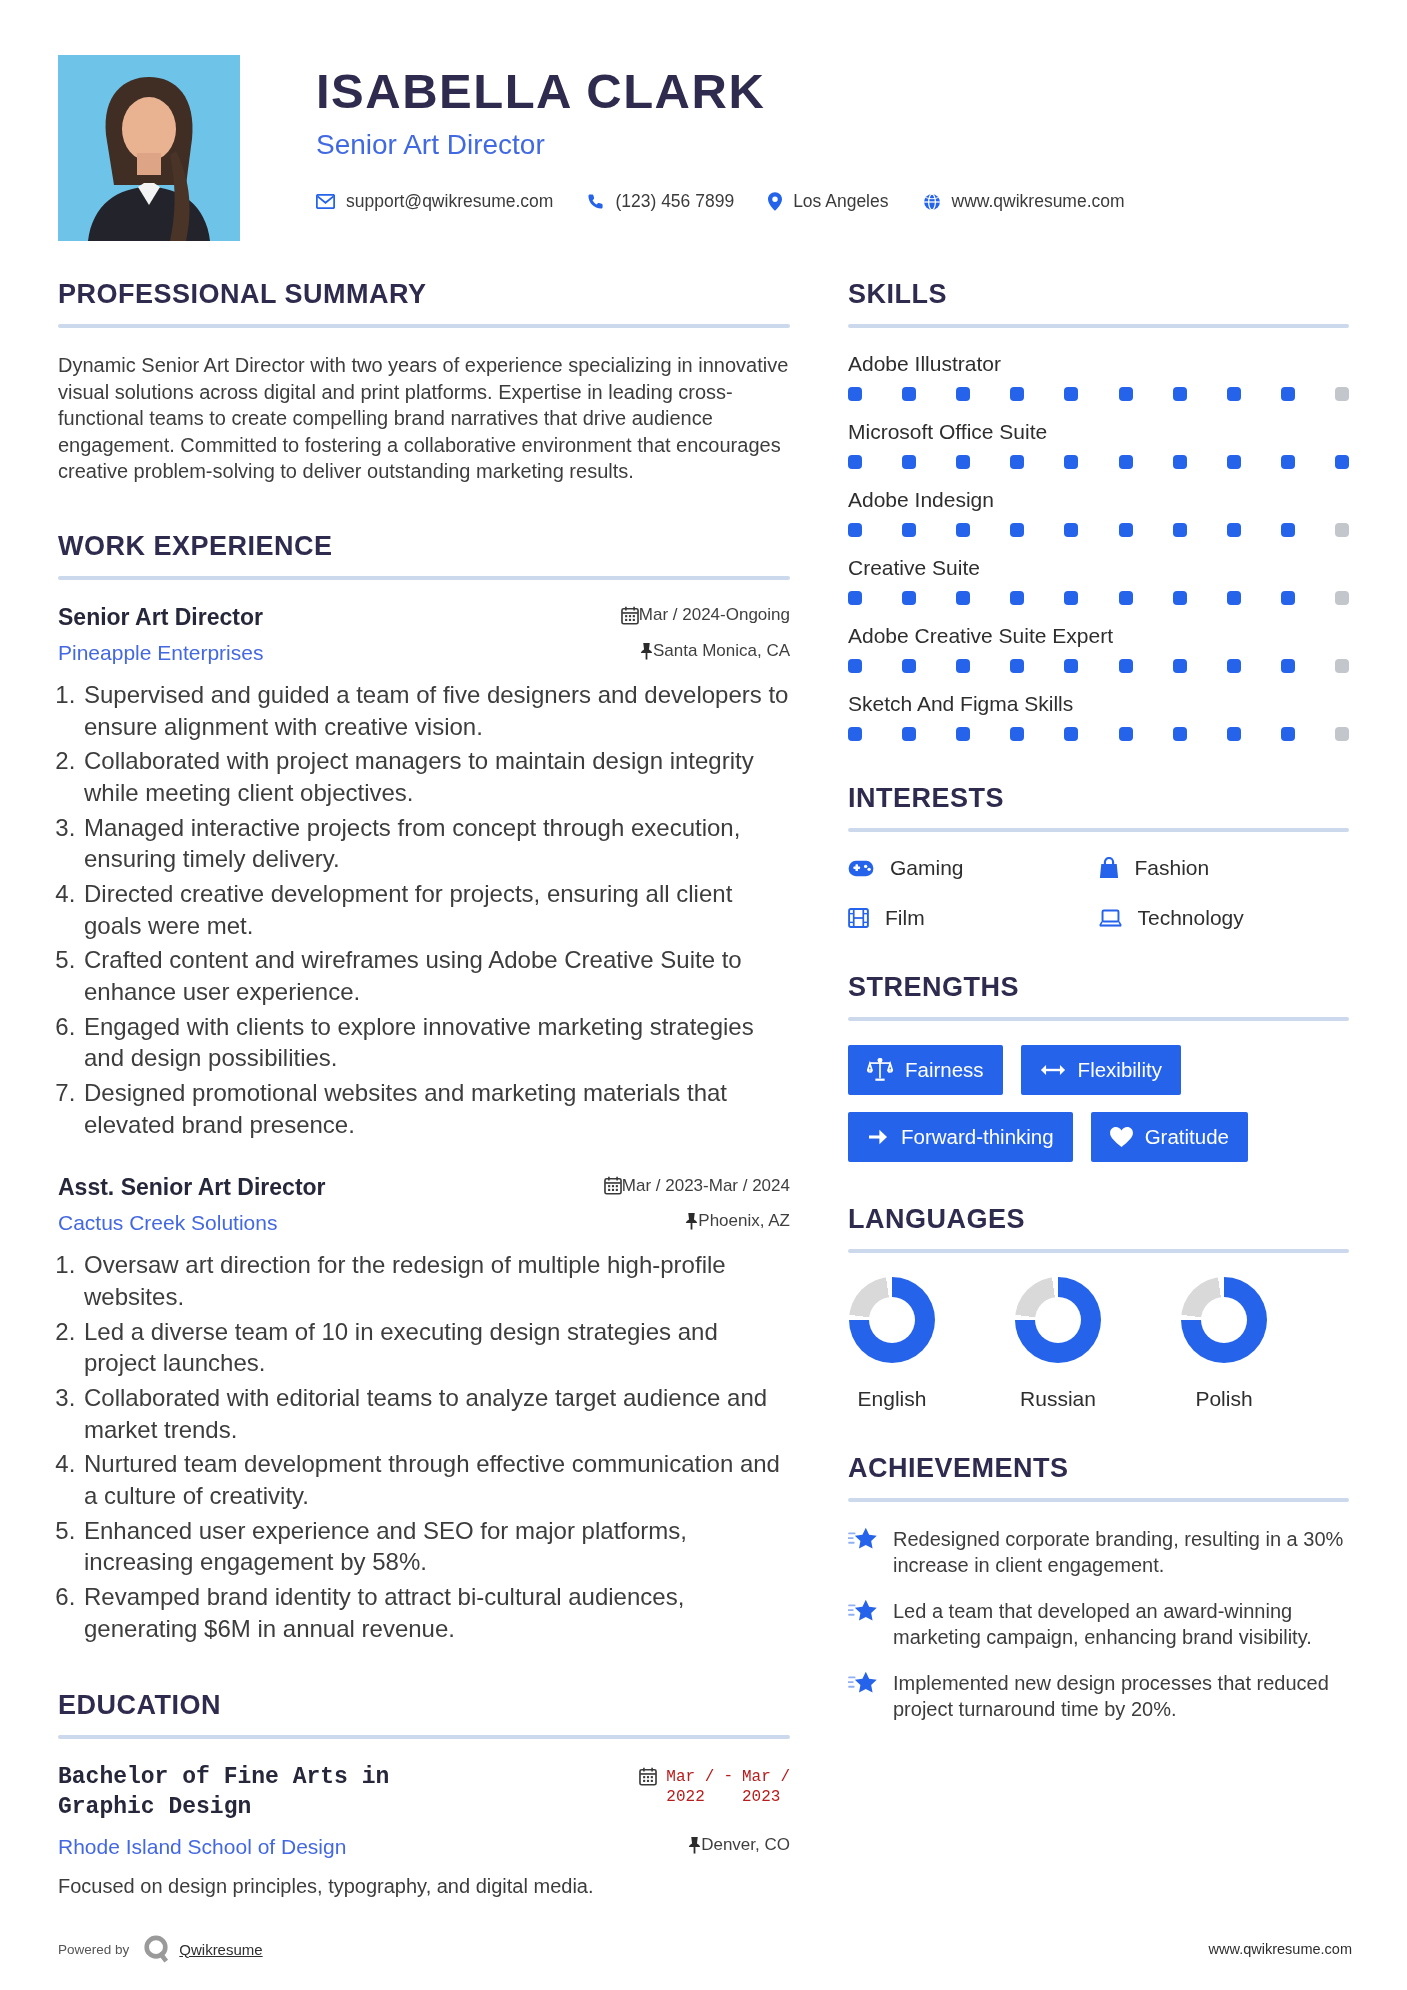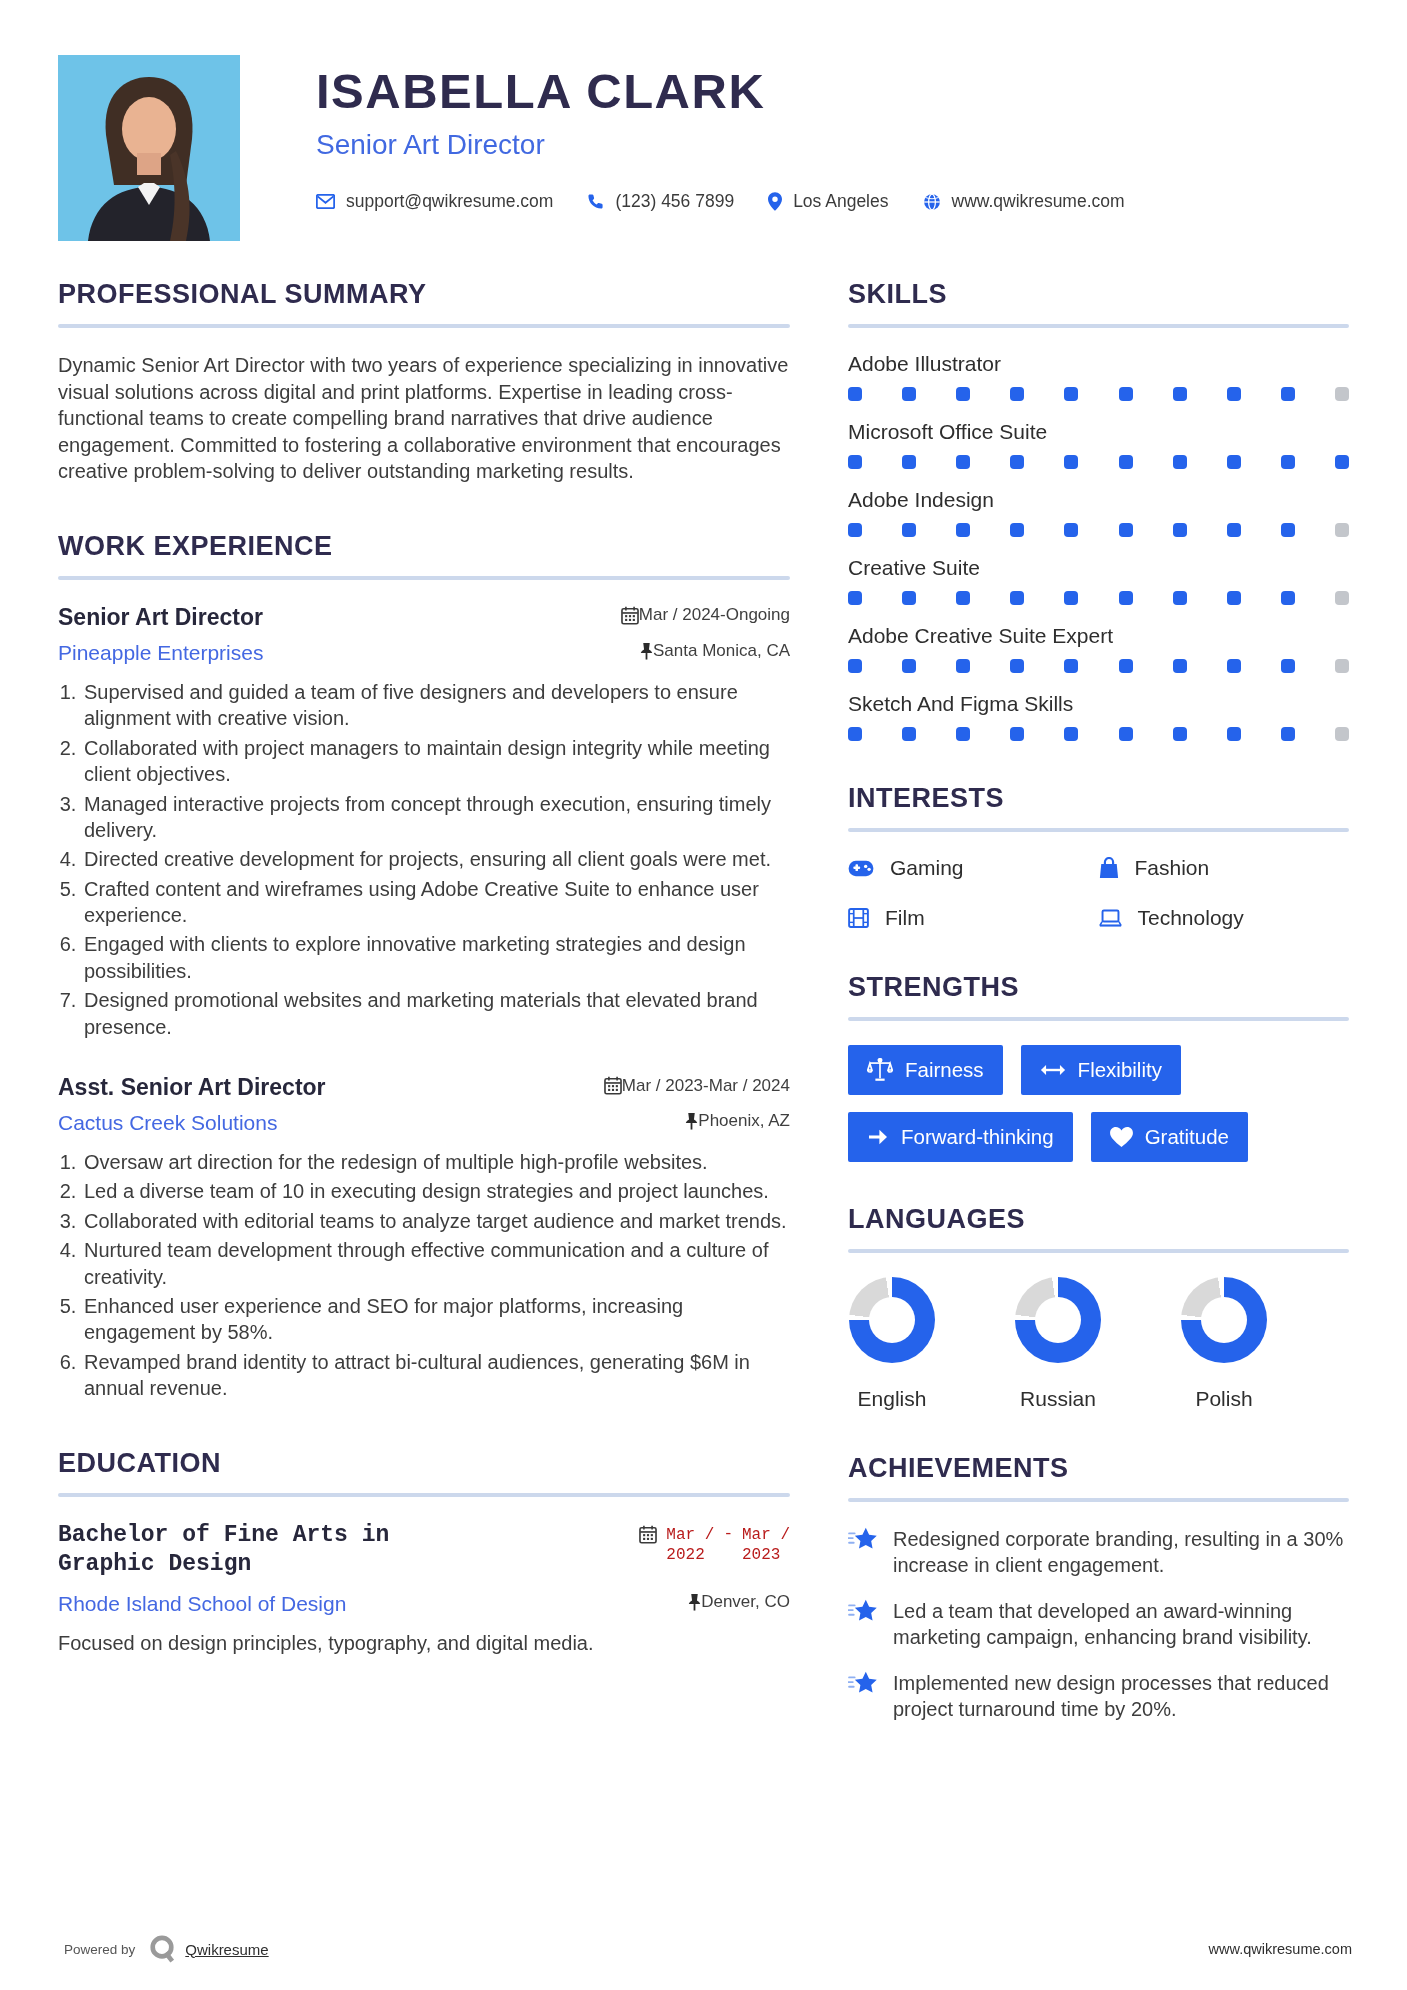--- a/index.html
+++ b/index.html
@@ -31,21 +31,21 @@
 
   .summary-text{font-size:20px;line-height:1.33;color:#3d3d3d;margin:0;}
 
   
   .job{margin-bottom:34px;}
   .job-head{display:flex;justify-content:space-between;align-items:baseline;}
   .job-role{font-size:23px;font-weight:700;color:#27273b;}
   .job-meta{display:flex;align-items:center;font-size:17px;color:#3f3f3f;white-space:nowrap;}
   .job-sub{display:flex;justify-content:space-between;align-items:baseline;margin-top:10px;margin-bottom:14px;}
   .company{font-size:21px;color:#4468e2;text-decoration:none;}
-  .bullets{margin:0;padding:0 0 0 24px;font-size:20px;line-height:1.32;color:#3d3d3d;}
+  .bullets{margin:0;padding:0 0 0 24px;font-size:24px;line-height:1.32;color:#3d3d3d;}
   .bullets li{margin-bottom:3px;padding-left:2px;}
 
   
   .edu-head{display:flex;justify-content:space-between;font-family:Liberation Mono, monospace;}
   .edu-degree{font-size:23px;font-weight:700;color:#27273b;width:430px;line-height:1.3;}
   .edu-date{display:flex;align-items:flex-start;gap:9px;font-size:16px;color:#b91c1c;padding-top:4px;}
   .edu-date .dcol{display:flex;flex-direction:column;line-height:1.25;}
   .edu-sub{display:flex;justify-content:space-between;align-items:baseline;margin-top:12px;margin-bottom:16px;}
   .edu-desc{font-size:20px;color:#3d3d3d;margin:0;}
 
@@ -71,21 +71,21 @@
   .donut{width:86px;height:86px;border-radius:50%;position:relative;}
   .donut::after{content:"";position:absolute;left:50%;top:50%;width:46px;height:46px;
                 transform:translate(-50%,-50%);border-radius:50%;background:#ffffff;}
   .lang-label{margin-top:24px;font-size:21px;color:#2e2e2e;}
 
   
   .ach-item{display:flex;align-items:flex-start;gap:15px;margin-bottom:19px;}
   .ach-text{font-size:20px;line-height:1.32;color:#3d3d3d;margin:0;}
 
   
-  .footer{position:absolute;left:64px;right:55px;bottom:26px;display:flex;align-items:center;}
+  .footer{position:absolute;left:58px;right:55px;bottom:26px;display:flex;align-items:center;}
   .powered{font-size:13.5px;color:#555;margin-right:14px;}
   .brand{font-size:15px;color:#2e2e2e;text-decoration:underline;margin-left:10px;font-weight:500;}
   .site{margin-left:auto;font-size:14.5px;color:#2e2e2e;}
 </style>
 </head>
 <body>
 
 <div class="page">
 
   <div class="header">

